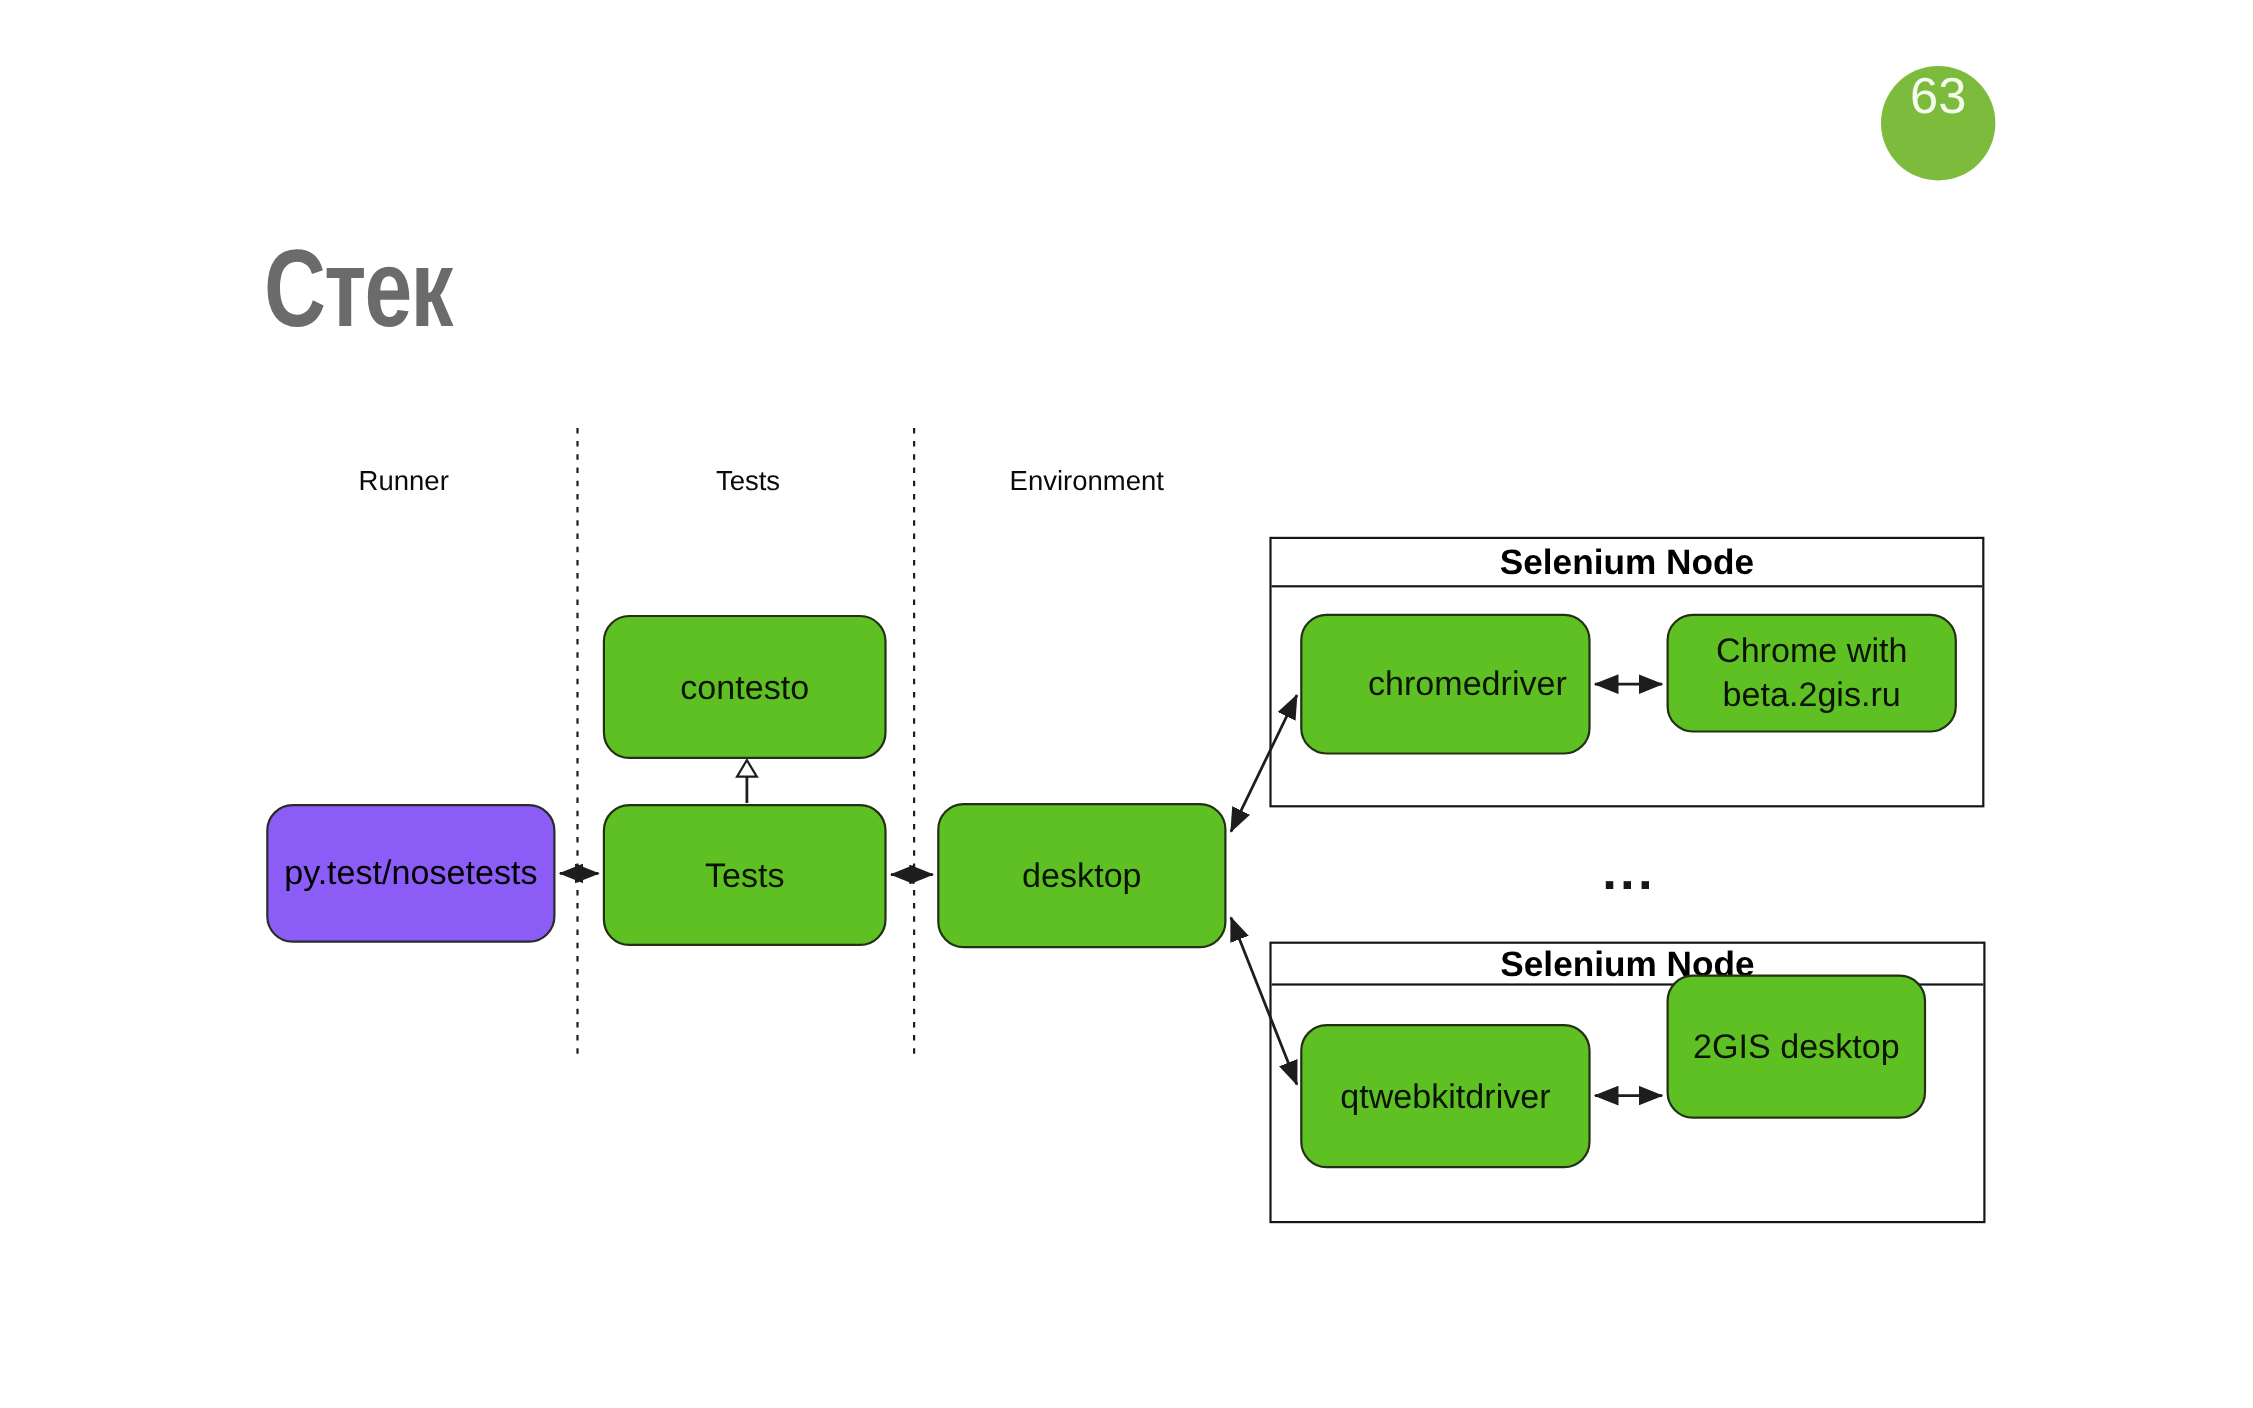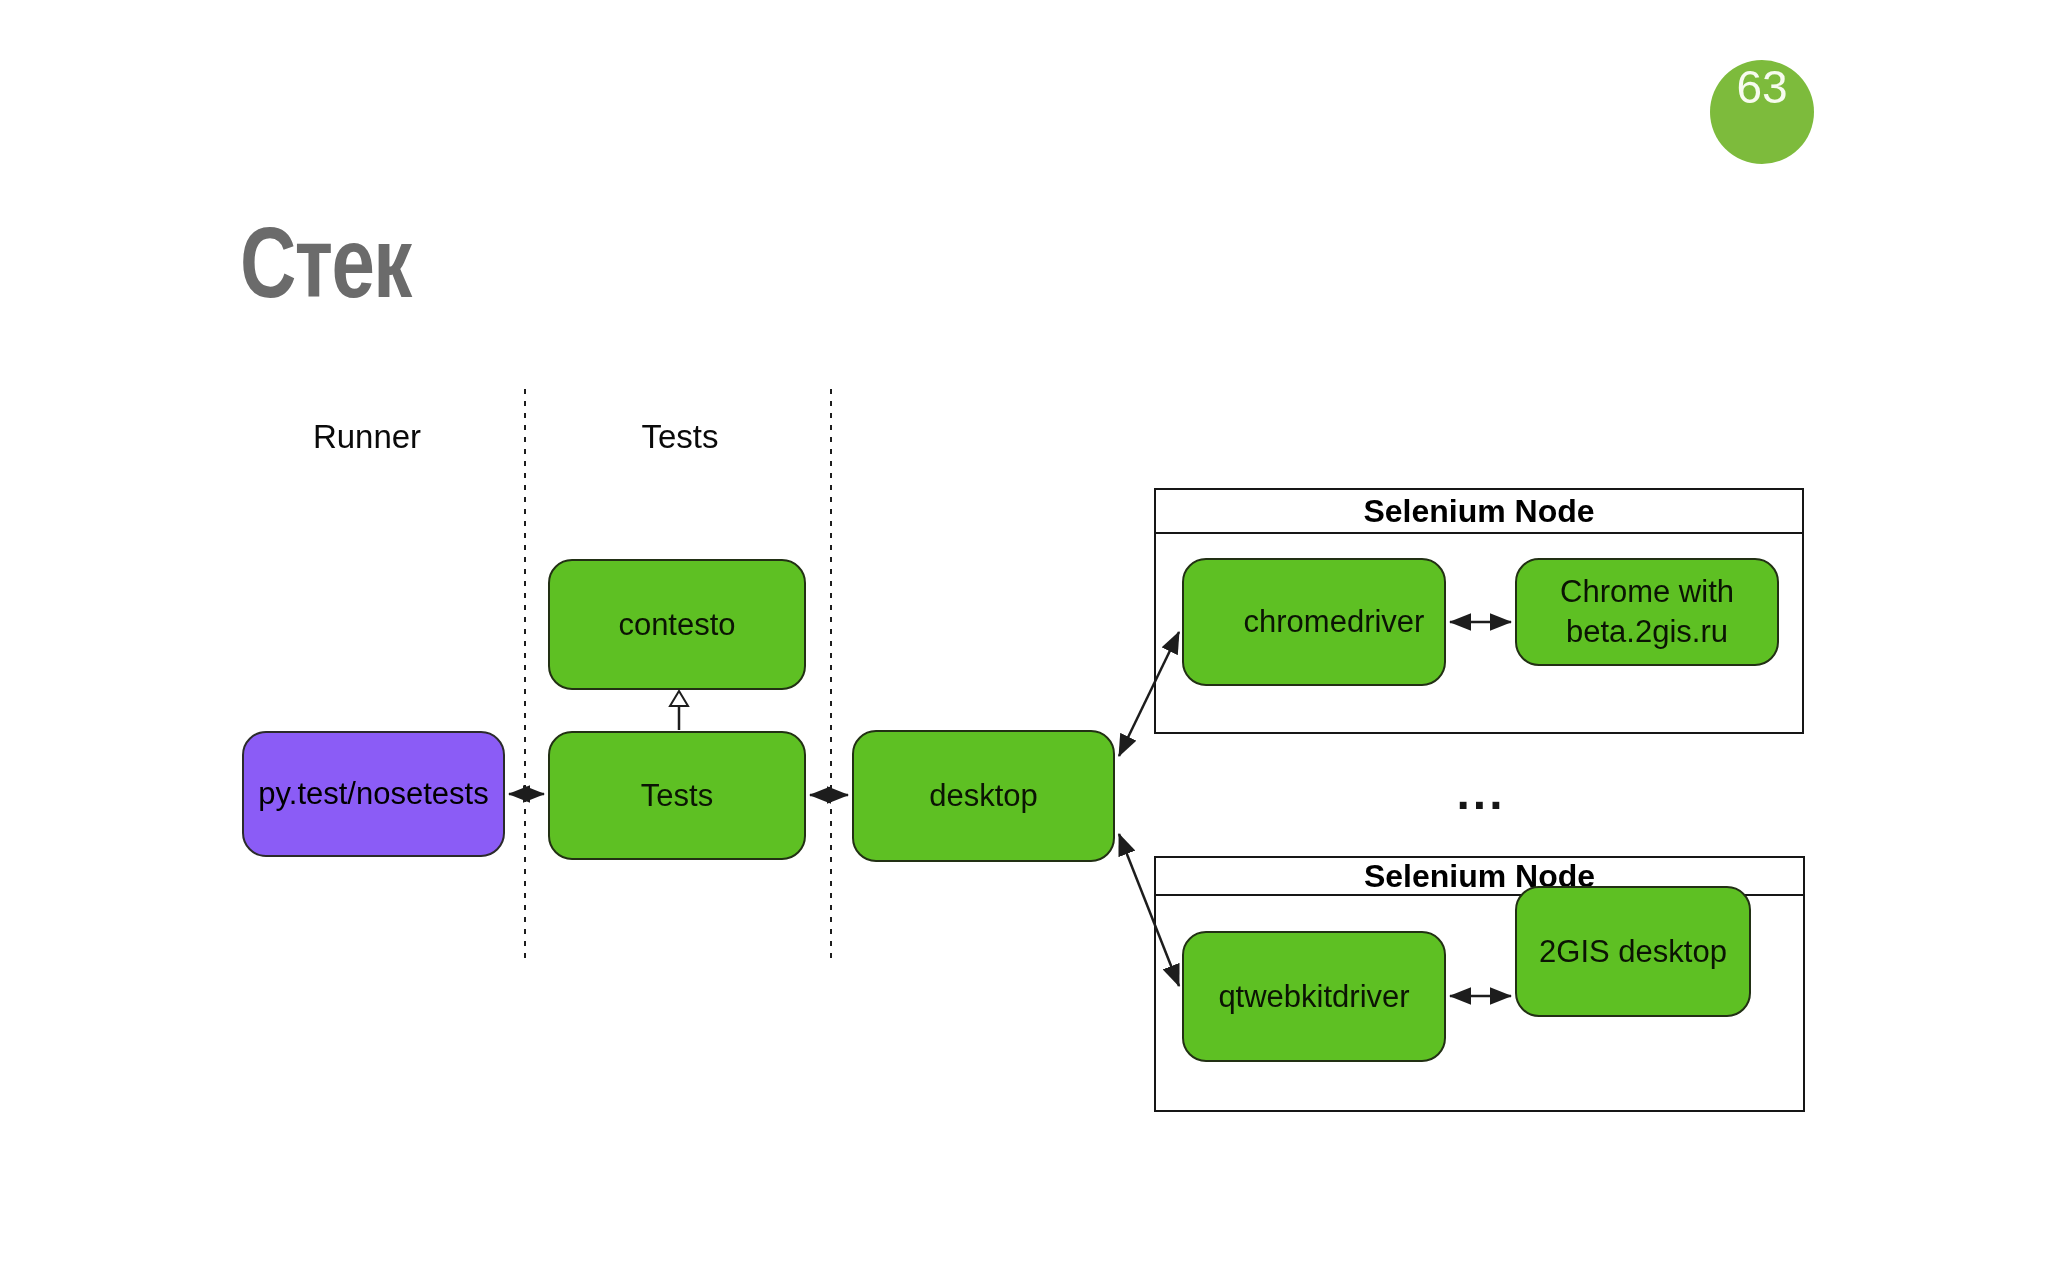--- a/index.html
+++ b/index.html
@@ -15,21 +15,21 @@
 
   .page-badge{
     position:absolute;left:1710px;top:60px;width:104px;height:104px;
     border-radius:50%;background:#7dbb3c;color:#f7fbef;
     display:flex;align-items:flex-start;justify-content:center;
     font-size:46px;font-weight:400;
   }
 
   .col-label{
     position:absolute;top:417px;width:300px;text-align:center;
-    font-size:33px;color:#0a0a0a;line-height:40px;
+    font-size:25px;color:#0a0a0a;line-height:40px;
   }
   .col-runner{left:217px;}
   .col-tests{left:530px;}
   .col-env{left:838px;}
 
   .node{
     position:absolute;display:flex;align-items:center;justify-content:center;
     text-align:center;font-size:31px;color:#0b1404;
     border:2px solid #223014;border-radius:24px;background:#5ec023;
     line-height:40px;z-index:2;box-sizing:border-box;
@@ -77,20 +77,21 @@
 <div id="slide">
 
   <div class="slide-title">Стек</div>
 
   <div class="page-badge">
     <span>63</span>
   </div>
 
   <div class="col-label col-runner">Runner</div>
   <div class="col-label col-tests">Tests</div>
+  <div class="col-label col-env">Environment</div>
 
   <div class="container-box cb-top">
     <div class="container-title">Selenium Node</div>
   </div>
 
   <div class="container-box cb-bottom">
     <div class="container-title">Selenium Node</div>
   </div>
 
   <div class="node white n-pytest">py.test/nosetests</div>

